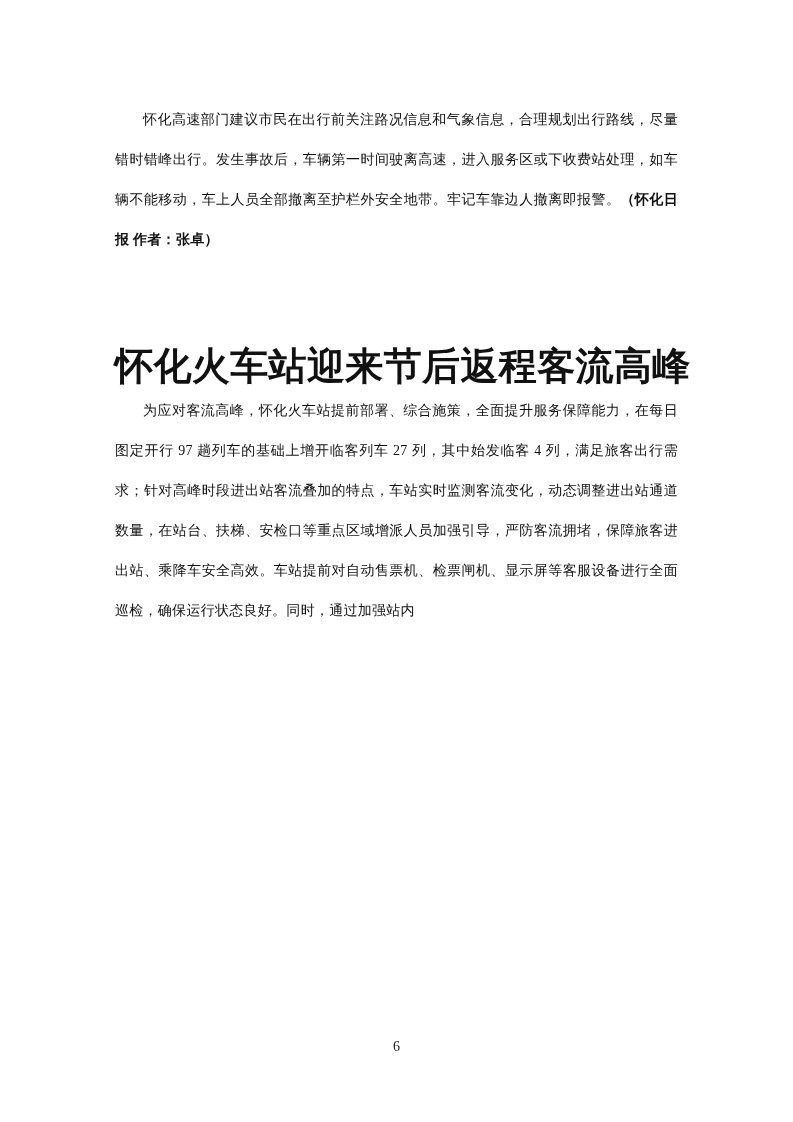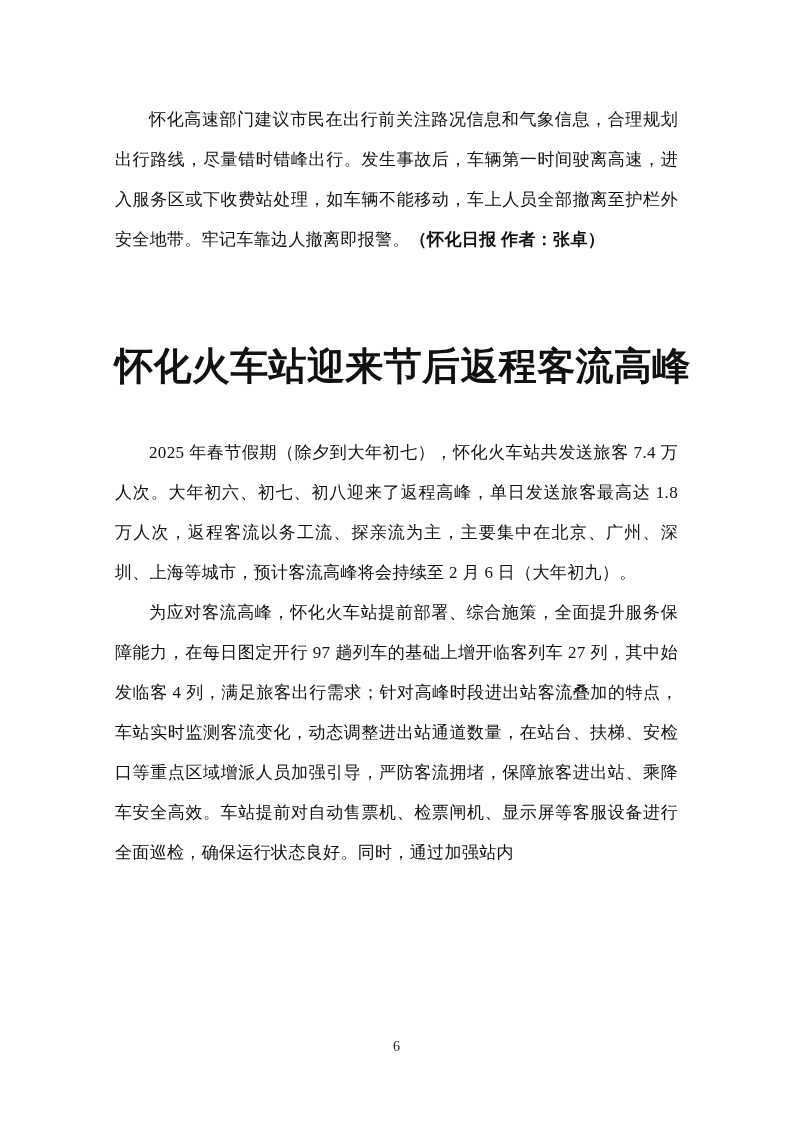--- a/index.html
+++ b/index.html
@@ -14,21 +14,21 @@
     font-family: "Liberation Serif", "DejaVu Serif", serif;
     overflow: hidden;
   }
   .doc-body {
     position: absolute;
     left: 115px;
     top: 100px;
     width: 563px;
   }
   .para {
-    font-size: 17px;
+    font-size: 14px;
     line-height: 40px;
     text-align: justify;
     text-justify: inter-character;
     text-indent: 2em;
     letter-spacing: 0.02em;
     word-break: break-all;
   }
   .para .attribution {
     font-weight: bold;
   }
@@ -58,20 +58,19 @@
 </head>
 <body>
 
 <div class="page">
   <div class="doc-body">
 
     <p class="para"><span>怀化高速部门建议市民在出行前关注路况信息和气象信息，合理规划出行路线，尽量错时错峰出行。发生事故后，车辆第一时间驶离高速，进入服务区或下收费站处理，如车辆不能移动，车上人员全部撤离至护栏外安全地带。牢记车靠边人撤离即报警。</span><span class="attribution">（怀化日报 作者：张卓）</span></p>
 
     <h1 class="article-heading">怀化火车站迎来节后返程客流高峰</h1>
 
-    <p class="para para-after-heading">2025 年春节假期（除夕到大年初七），怀化火车站共发送旅客 7.4 万人次。大年初六、初七、初八迎来了返程高峰，单日发送旅客最高达 1.8 万人次，返程客流以务工流、探亲流为主，主要集中在北京、广州、深圳、上海等城市，预计客流高峰将会持续至 2 月 6 日（大年初九）。</p>
 
     <p class="para">为应对客流高峰，怀化火车站提前部署、综合施策，全面提升服务保障能力，在每日图定开行 97 趟列车的基础上增开临客列车 27 列，其中始发临客 4 列，满足旅客出行需求；针对高峰时段进出站客流叠加的特点，车站实时监测客流变化，动态调整进出站通道数量，在站台、扶梯、安检口等重点区域增派人员加强引导，严防客流拥堵，保障旅客进出站、乘降车安全高效。车站提前对自动售票机、检票闸机、显示屏等客服设备进行全面巡检，确保运行状态良好。同时，通过加强站内</p>
 
   </div>
 
   <div class="page-number">6</div>
 </div>
 
 </body></html>

